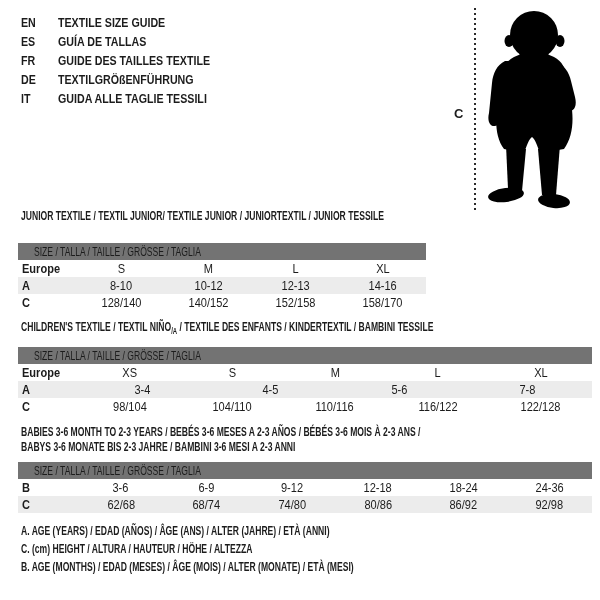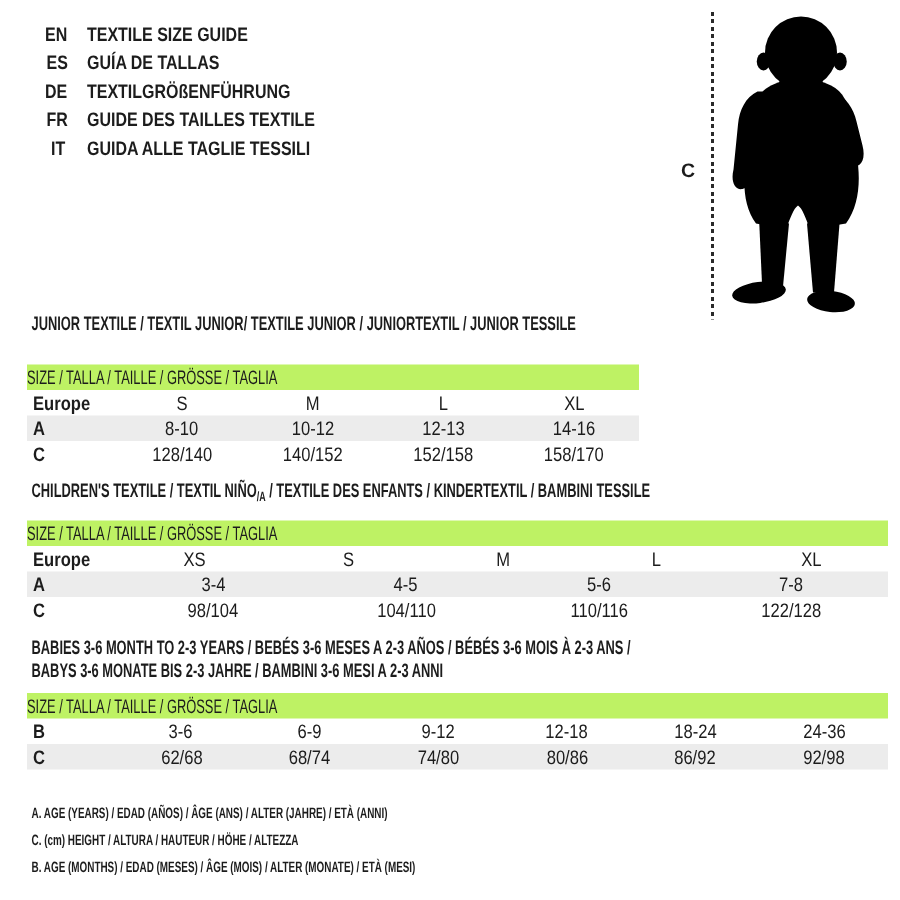--- a/index.html
+++ b/index.html
@@ -8,67 +8,67 @@
 
   
   .cnd66{display:inline-block;transform:scaleX(0.66);transform-origin:0 50%;white-space:nowrap;}
   .cnd82{display:inline-block;transform:scaleX(0.82);transform-origin:0 50%;white-space:nowrap;}
   .cellt{display:inline-block;transform:scaleX(0.85);transform-origin:50% 50%;white-space:nowrap;}
   .tlabel .cellt{transform-origin:0 50%;}
 
   
   .lang{position:absolute;left:21px;top:13px;}
   .lang-row{display:flex;height:19px;line-height:19px;font-weight:bold;font-size:13px;}
-  .lang-code{width:37px;text-align:center;}
+  .lang-code{width:37px;}
 
   
   .dashline{position:absolute;left:474px;top:8px;width:2px;height:205px;
             background:repeating-linear-gradient(to bottom,#2a2a2a 0,#2a2a2a 2.5px,transparent 2.5px,transparent 5px);}
   .cmark{position:absolute;left:454px;top:106px;font-weight:bold;font-size:13px;line-height:15px;}
   .baby{position:absolute;left:480px;top:9px;width:112px;height:202px;}
 
   
   .sec-title{position:absolute;left:21px;font-weight:bold;font-size:13px;line-height:15px;white-space:nowrap;}
   .subA{font-size:9px;vertical-align:-3px;}
 
   
   .table{position:absolute;left:18px;}
   .t1{width:408px;}
   .t2{width:574px;}
   .trow{display:flex;height:17px;line-height:17px;font-size:13px;}
-  .trow.hdr{background:#bef264;padding-left:0;}
+  .trow.hdr{background:#737373;padding-left:16px;}
   .trow.alt{background:#ececec;}
   .tlabel{width:56px;padding-left:4px;font-weight:bold;}
   .tcell{flex:1;text-align:center;}
 
   
-  .footnotes{position:absolute;left:21px;top:534px;font-weight:bold;font-size:10px;}
+  .footnotes{position:absolute;left:21px;top:522px;font-weight:bold;font-size:13px;}
   .fnote{height:18px;line-height:18px;}
 </style>
 </head>
 <body>
 
 <div class="canvas">
 
   <div class="lang">
     <div class="lang-row">
       <span class="lang-code"><span class="cnd82">EN</span></span>
       <span class="cnd82">TEXTILE SIZE GUIDE</span>
     </div>
     <div class="lang-row">
       <span class="lang-code"><span class="cnd82">ES</span></span>
       <span class="cnd82">GUÍA DE TALLAS</span>
     </div>
     <div class="lang-row">
+      <span class="lang-code"><span class="cnd82">FR</span></span>
+      <span class="cnd82">GUIDE DES TAILLES TEXTILE</span>
+    </div>
+    <div class="lang-row">
       <span class="lang-code"><span class="cnd82">DE</span></span>
       <span class="cnd82">TEXTILGRÖßENFÜHRUNG</span>
-    </div>
-    <div class="lang-row">
-      <span class="lang-code"><span class="cnd82">FR</span></span>
-      <span class="cnd82">GUIDE DES TAILLES TEXTILE</span>
     </div>
     <div class="lang-row">
       <span class="lang-code"><span class="cnd82">IT</span></span>
       <span class="cnd82">GUIDA ALLE TAGLIE TESSILI</span>
     </div>
   </div>
 
   <div class="dashline"></div>
   <div class="cmark">C</div>
   <svg class="baby" viewBox="0 0 112 202" aria-hidden="true">
@@ -138,20 +138,21 @@
       <span class="tcell"><span class="cellt">3-4</span></span>
       <span class="tcell"><span class="cellt">4-5</span></span>
       <span class="tcell"><span class="cellt">5-6</span></span>
       <span class="tcell"><span class="cellt">7-8</span></span>
     </div>
     <div class="trow">
       <span class="tlabel"><span class="cellt">C</span></span>
       <span class="tcell"><span class="cellt">98/104</span></span>
       <span class="tcell"><span class="cellt">104/110</span></span>
       <span class="tcell"><span class="cellt">110/116</span></span>
+      <span class="tcell"><span class="cellt">116/122</span></span>
       <span class="tcell"><span class="cellt">122/128</span></span>
     </div>
   </div>
 
   <div class="sec-title" style="top:424px;">
     <span class="cnd66">BABIES 3-6 MONTH TO 2-3 YEARS / BEBÉS 3-6 MESES A 2-3 AÑOS / BÉBÉS 3-6 MOIS À 2-3 ANS /</span>
   </div>
   <div class="sec-title" style="top:439px;">
     <span class="cnd66">BABYS 3-6 MONATE BIS 2-3 JAHRE / BAMBINI 3-6 MESI A 2-3 ANNI</span>
   </div>

